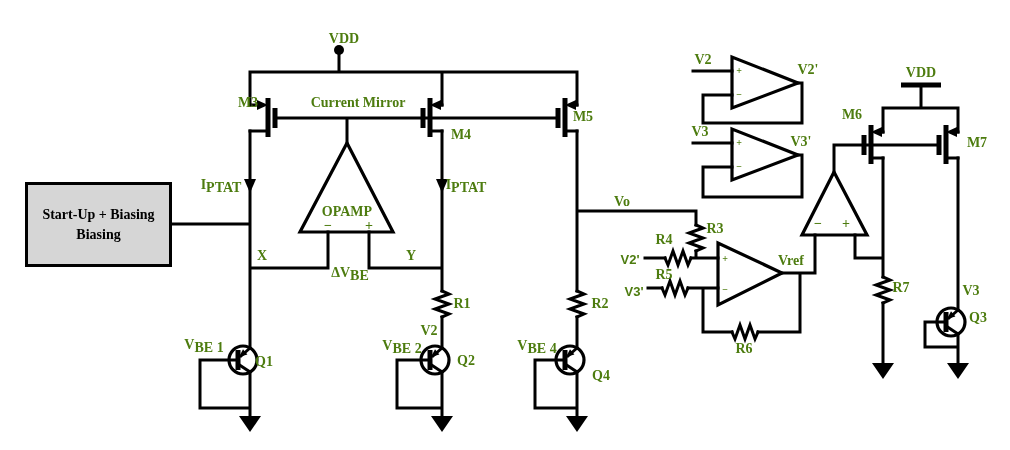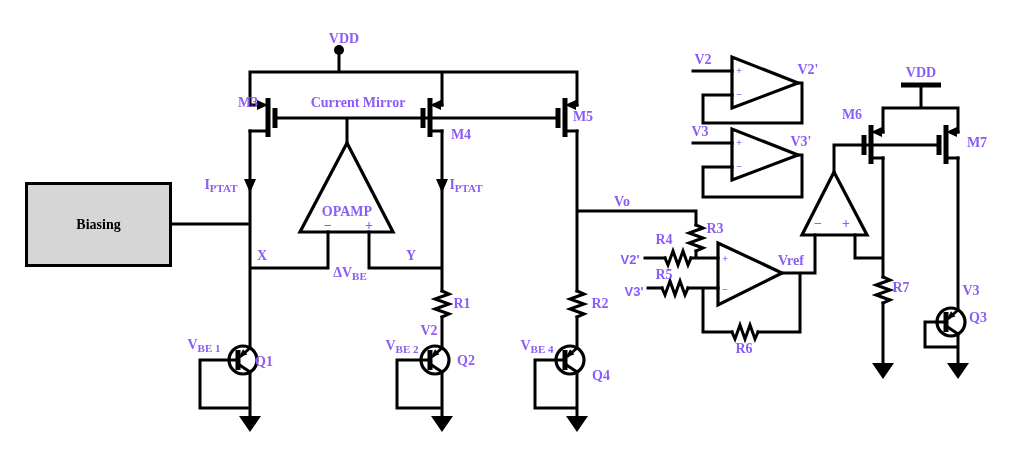--- a/index.html
+++ b/index.html
@@ -4,22 +4,22 @@
 <style>
   html,body{margin:0;padding:0;background:#fff}
   .stage{position:relative;width:1010px;height:450px;background:#ffffff;
          font-family:"Liberation Serif",serif;overflow:hidden}
   .stage svg{position:absolute;left:0;top:0}
   .wire{stroke:#000;stroke-width:3;fill:none;stroke-linecap:square}
   .thick{stroke:#000;stroke-width:5;fill:none;stroke-linecap:butt}
   .outline{stroke:#000;stroke-width:3.2;fill:none;stroke-linejoin:miter}
   .fill{fill:#000;stroke:none}
   .lbl{position:absolute;transform:translate(-50%,-50%);font-weight:bold;
-       font-size:14px;color:#8b5cf6;white-space:nowrap;line-height:1}
-  .lbl sub{font-size:11px;vertical-align:-3px;line-height:1}
+       font-size:14px;color:#4d7c0f;white-space:nowrap;line-height:1}
+  .lbl sub{font-size:14px;vertical-align:-3px;line-height:1}
   .sans{font-family:"Liberation Sans",sans-serif;font-size:13px}
   .sign{font-size:14px}
   .sign-sm{font-size:10px}
   .startup{position:absolute;left:25px;top:182px;width:141px;height:79px;
            background:#d6d6d6;border:3px solid #000;display:flex;flex-direction:column;
            align-items:center;justify-content:center;font-weight:bold;font-size:14px;
            text-align:center;line-height:1.4}
 </style>
 </head>
 <body>
@@ -127,20 +127,21 @@
     <use href="#resV" transform="translate(883,277)"></use>
 
     <polygon class="outline" points="300,232 393,232 347,143"></polygon>
     <polygon class="outline" points="718,243 718,305 782,273"></polygon>
     <polygon class="outline" points="802,235 867,235 834,172"></polygon>
     <polygon class="outline" points="732,57 732,108 798,83"></polygon>
     <polygon class="outline" points="732,129 732,180 798,155"></polygon>
   </svg>
 
   <div class="startup" style="background: rgb(214, 214, 214); border-color: rgb(0, 0, 0);">
+    <div>Start-Up + Biasing</div>
     <div>Biasing</div>
   </div>
 
   <div class="lbl" style="left:344px;top:39px">VDD</div>
   <div class="lbl" style="left:358px;top:103px">Current Mirror</div>
   <div class="lbl" style="left:248px;top:103px">M3</div>
   <div class="lbl" style="left:461px;top:135px">M4</div>
   <div class="lbl" style="left:583px;top:117px">M5</div>
 
   <div class="lbl" style="left:221px;top:186px"><span>I</span><sub>PTAT</sub></div>

